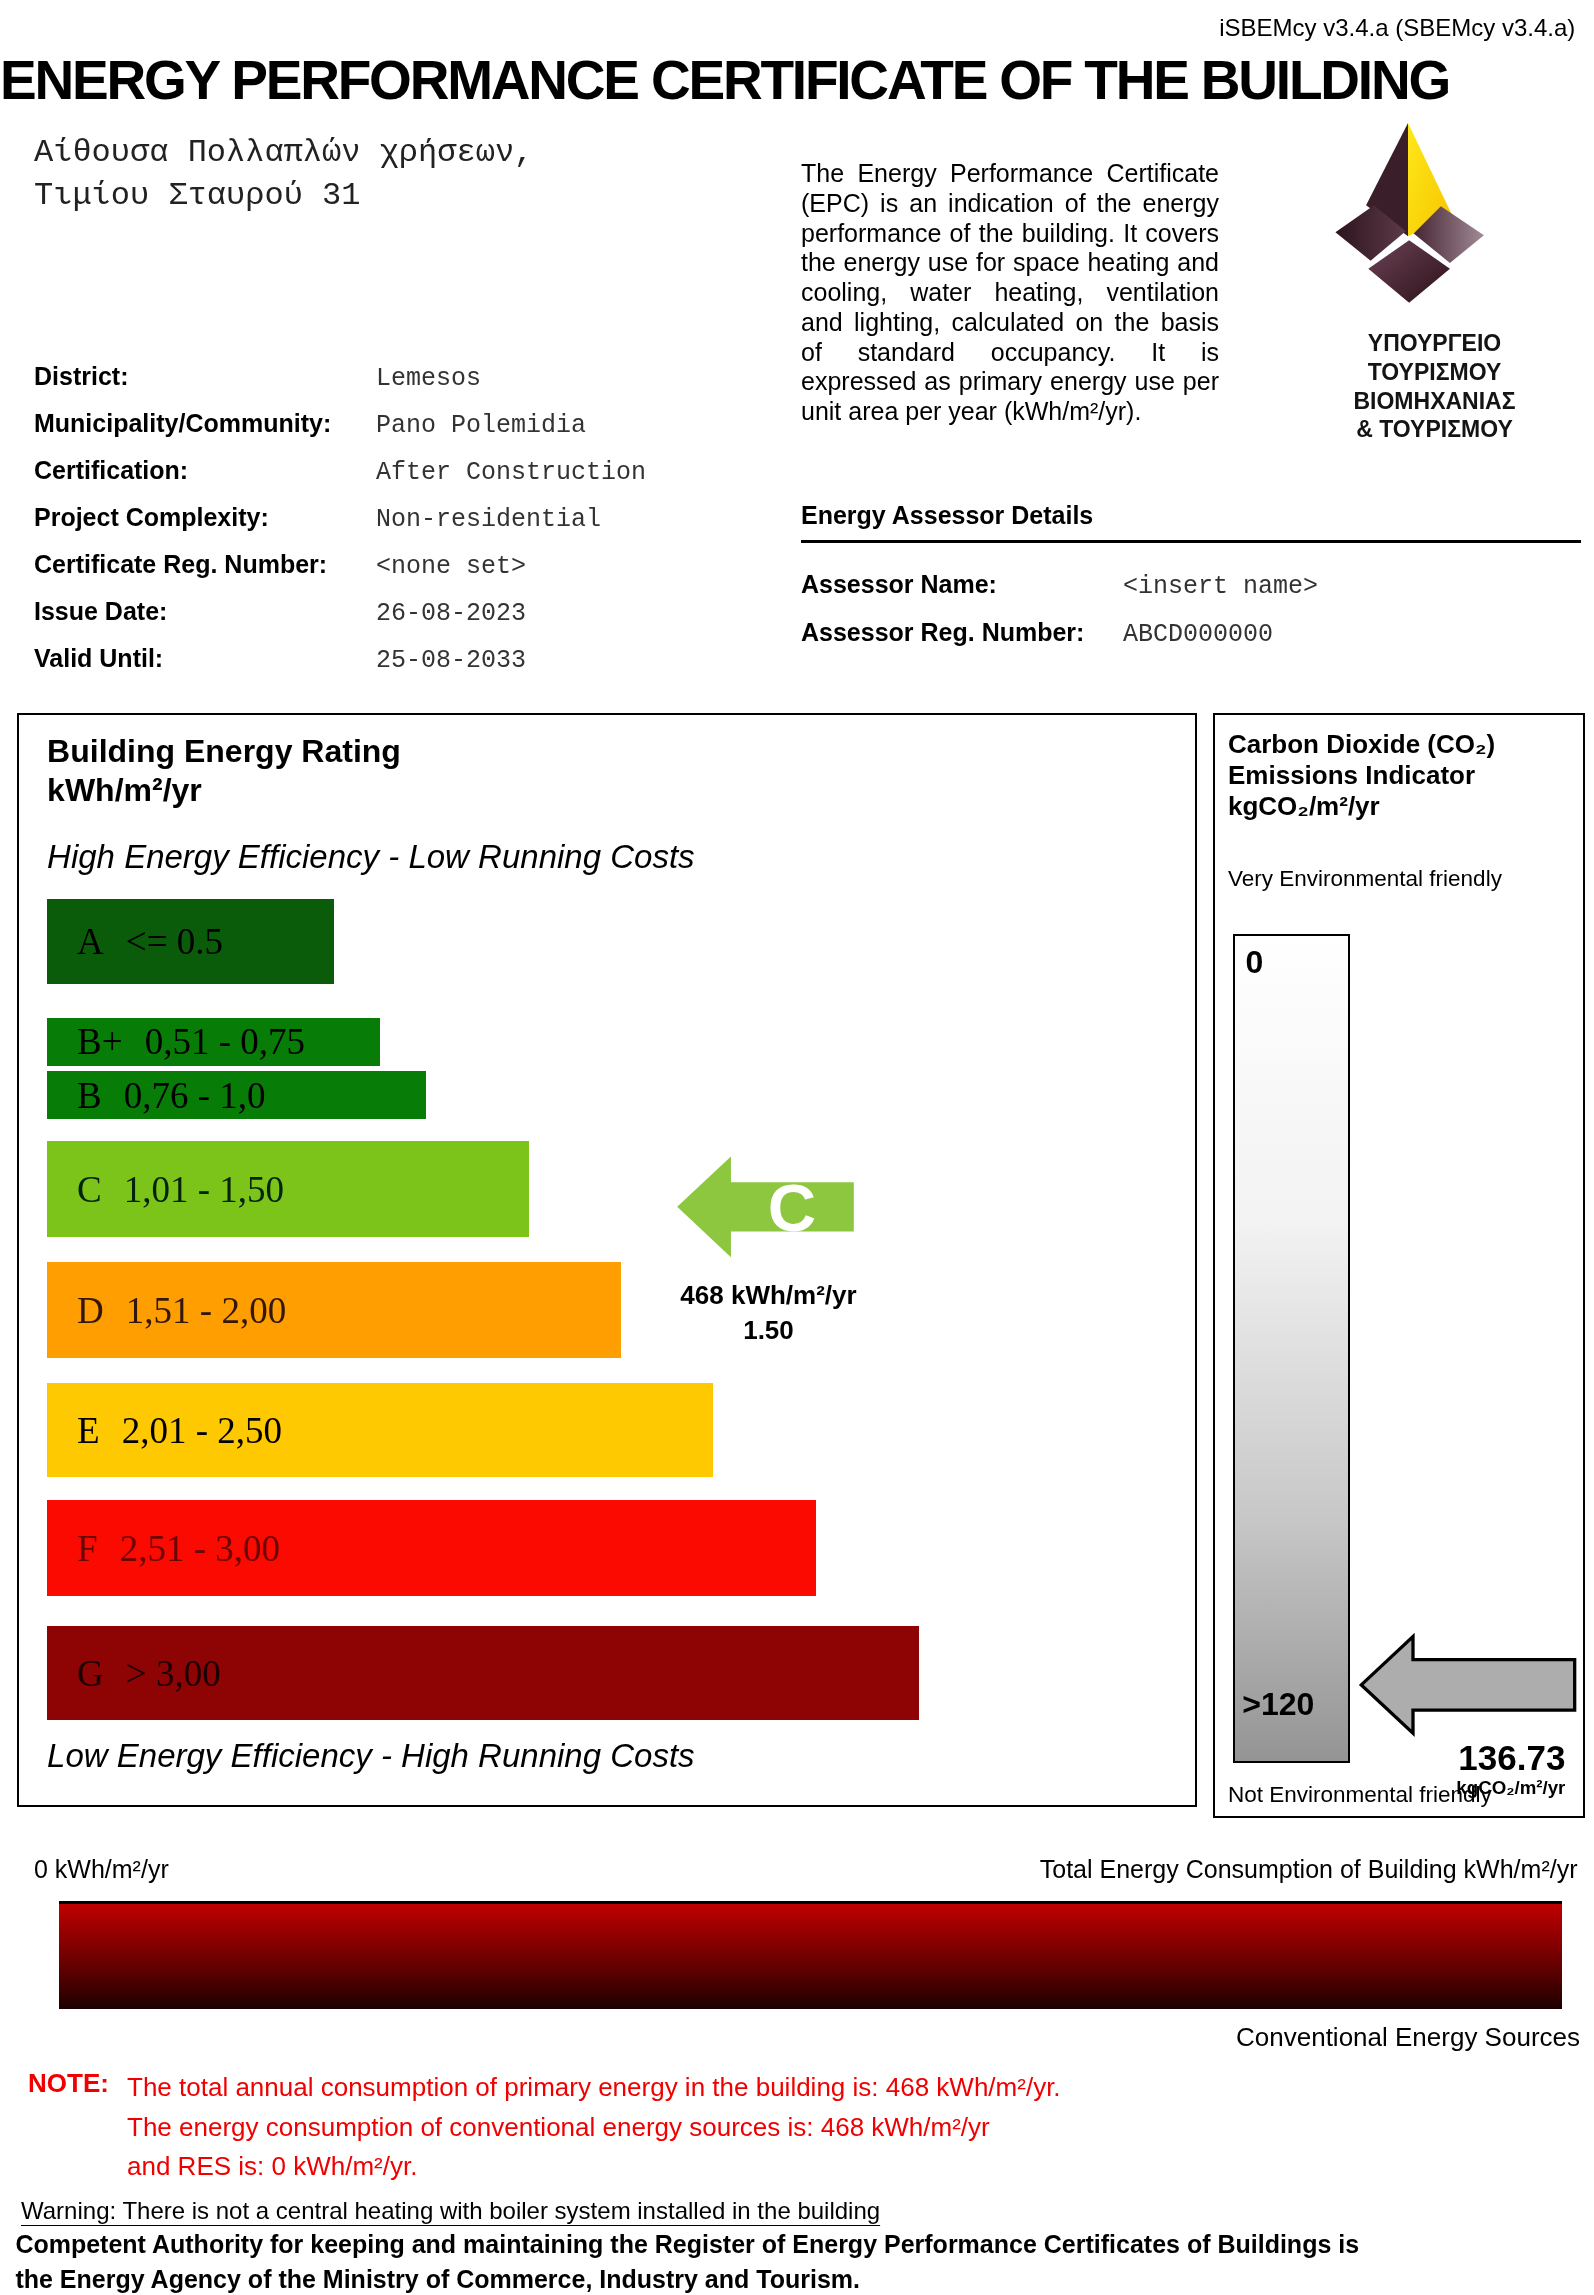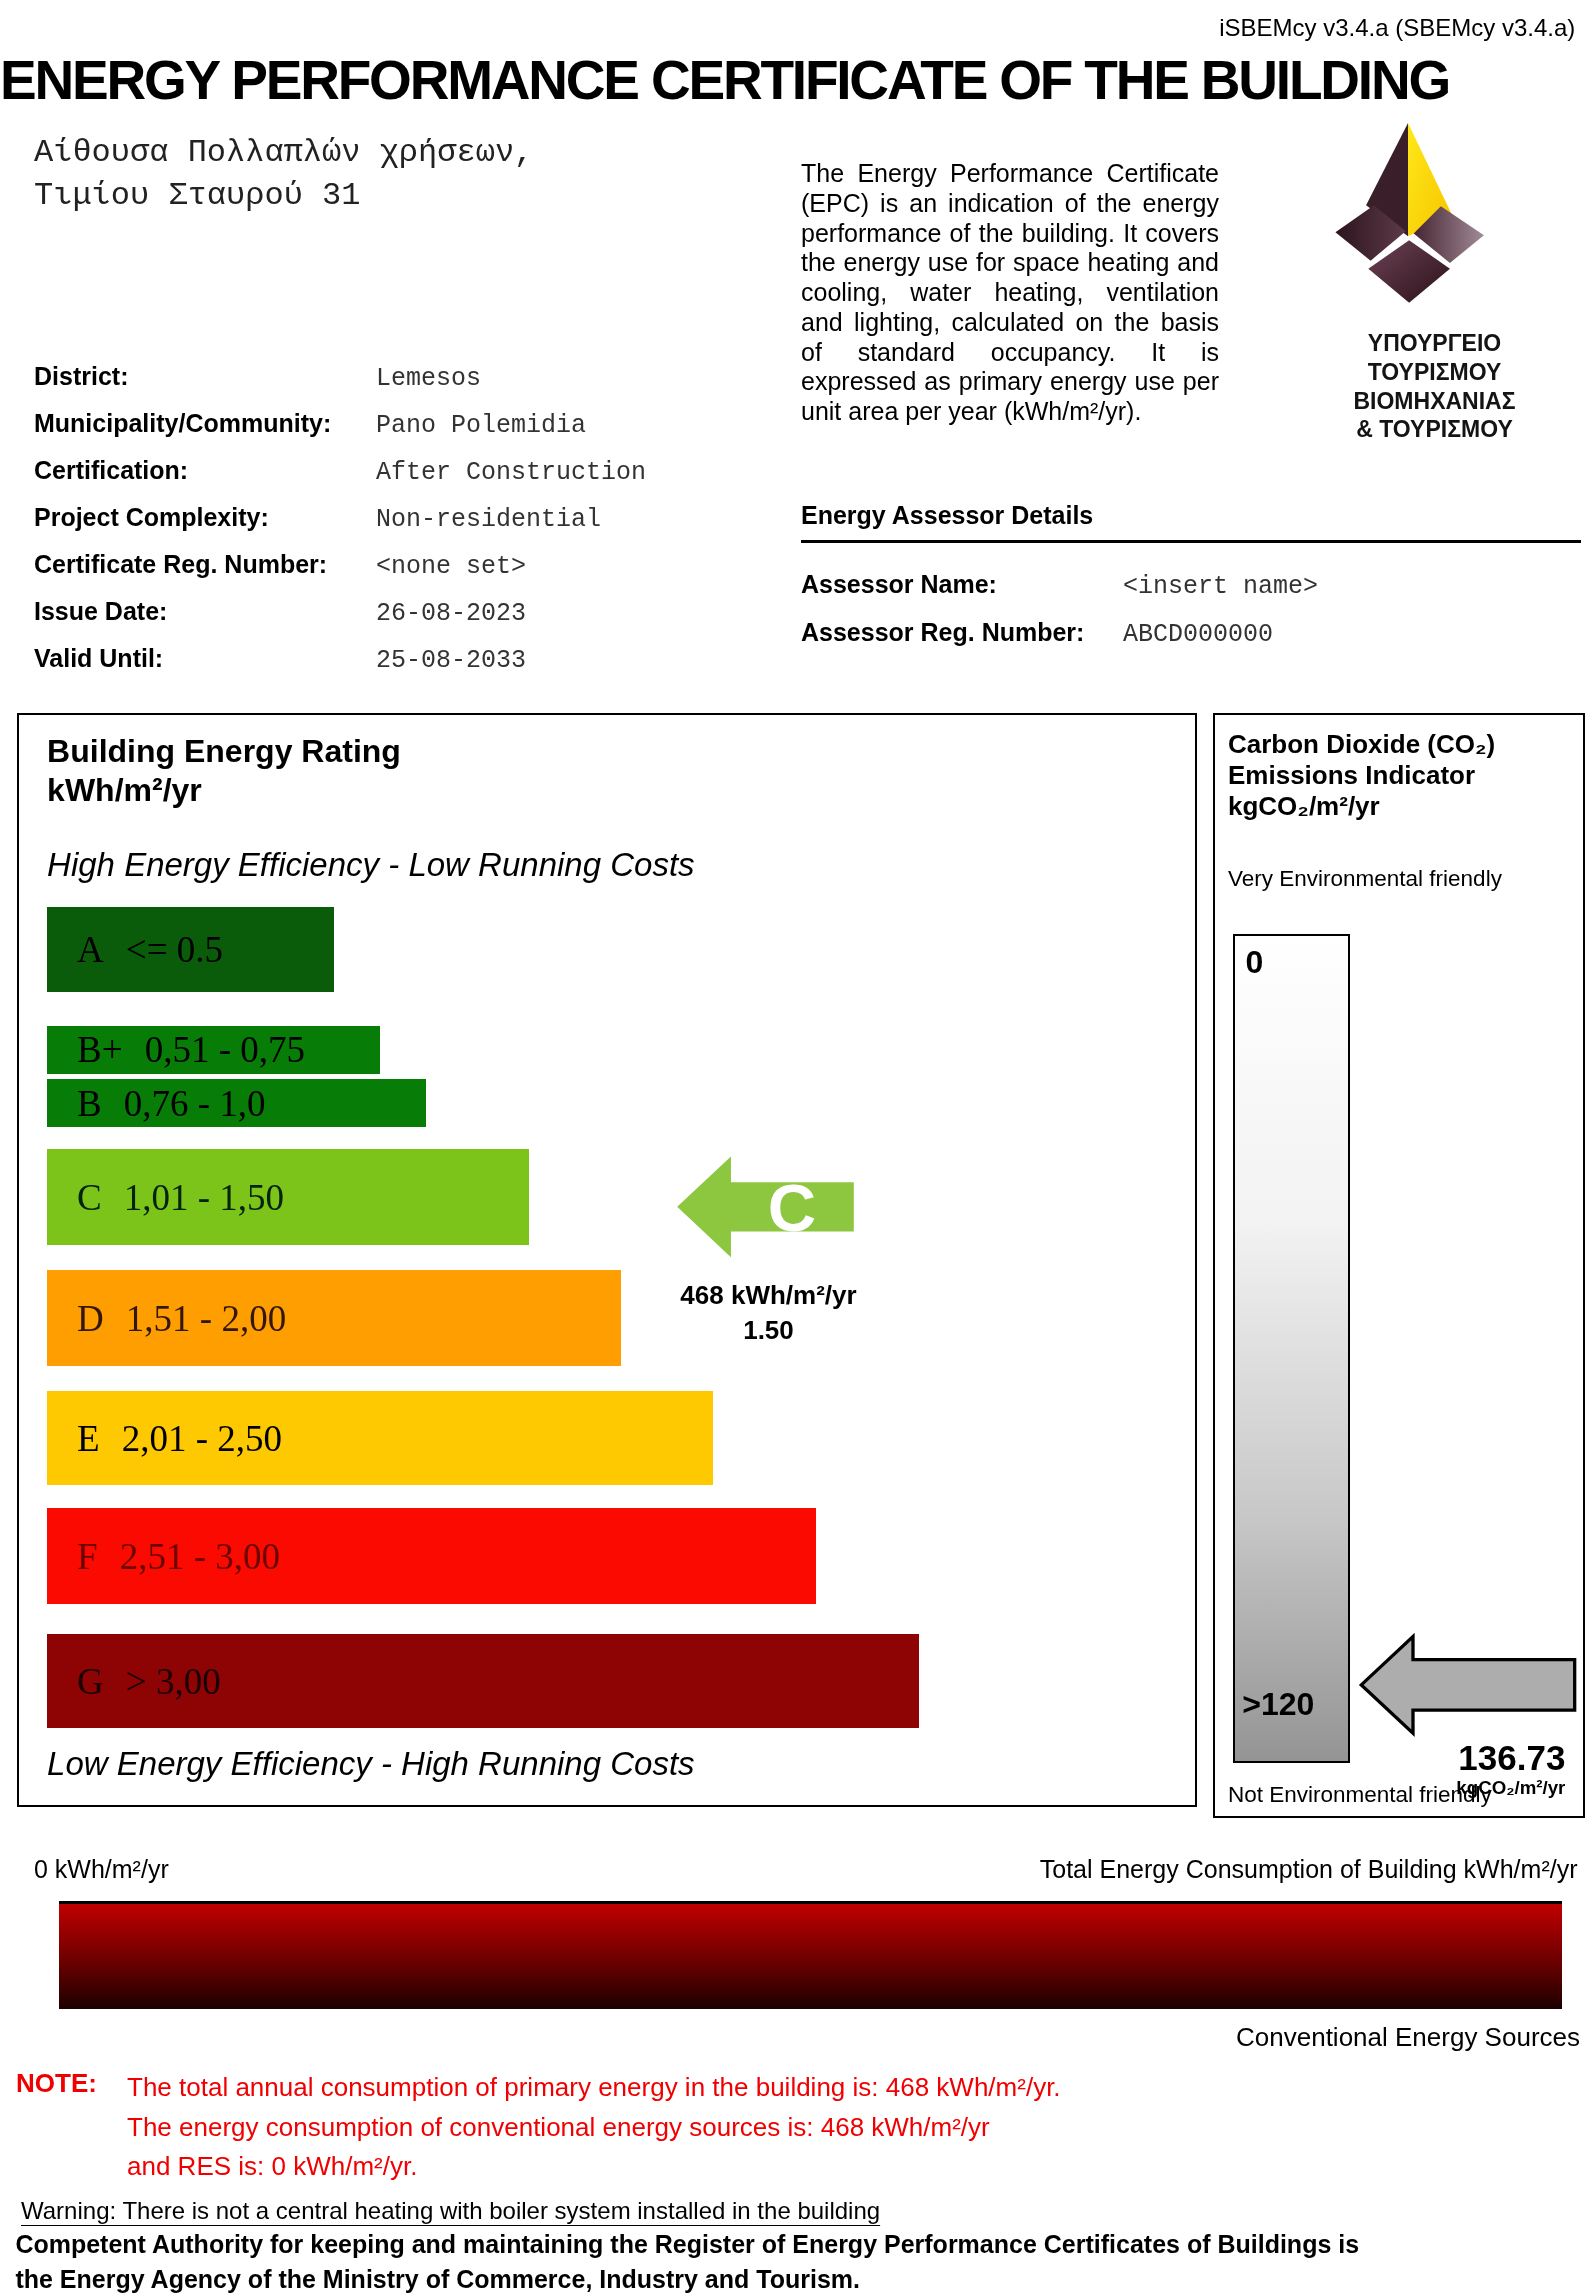--- a/index.html
+++ b/index.html
@@ -22,21 +22,21 @@
   .ministry{position:absolute; top:329px; left:1285px; width:299px; text-align:center; font-weight:bold; font-size:23px; line-height:1.25; color:#141414;}
   .assessor-heading{position:absolute; top:501px; left:801px; font-size:25px; font-weight:bold;}
   .assessor-underline{position:absolute; top:540px; left:801px; width:780px; height:2.7px; background:#000;}
   .assessor-rows{position:absolute; top:570px; left:801px; width:780px;}
   .a-row{display:flex; margin-bottom:16.5px; align-items:baseline;}
   .a-label{width:322px; font-weight:bold; font-size:25px; flex:none;}
   .a-value{font-family:"Liberation Mono", monospace; font-size:25px; color:#333;}
   
   .rating-box{position:absolute; left:16.5px; top:713px; width:1180px; height:1094px; border:2.2px solid #000; box-sizing:border-box; padding:16.5px 0 0 28.6px;}
   .rating-title{font-size:32px; font-weight:bold; line-height:1.22;}
-  .rating-caption{font-size:33px; font-style:italic; margin-top:36px; margin-bottom:23px;}
+  .rating-caption{font-size:33px; font-style:italic; margin-top:28px; margin-bottom:23px;}
   .band{display:flex; align-items:center; padding-left:30px; box-sizing:border-box; font-family:"Liberation Serif", serif; font-size:37px;}
   .band .letter{margin-right:22px;}
   .bottom-caption{font-size:33px; font-style:italic; margin-top:16.5px;}
   .arrow-wrap{position:absolute; left:656px; top:437px; width:181px; height:110px;}
   .arrow-wrap svg{position:absolute; inset:0;}
   .arrow-letter{position:absolute; left:56px; top:0; width:123px; height:110px; display:flex; align-items:center; justify-content:center;
     color:#fff; font-size:67px; font-weight:bold;}
   .arrow-value{position:absolute; left:621px; top:563px; width:258px; text-align:center; font-weight:bold; font-size:26px; line-height:1.35;}
   
   .co2-box{position:absolute; left:1213px; top:713px; width:372px; height:1105px; border:2.2px solid #000; box-sizing:border-box; padding:14.3px 13px 0 13px;}
@@ -52,21 +52,21 @@
     font-size:35px; font-weight:bold; color:#000;}
   .co2-value{position:absolute; right:17.6px; top:1023px; font-size:35px; font-weight:bold;}
   .co2-units{position:absolute; right:17.6px; top:1062px; font-size:18.7px; font-weight:bold;}
   .co2-bottom-caption{position:absolute; left:13px; bottom:7.7px; font-size:22.5px;}
   
   .axis-left{position:absolute; left:34px; top:1855px; font-size:25px;}
   .axis-right{position:absolute; right:16.5px; top:1855px; font-size:25px;}
   .total-bar{position:absolute; left:59px; top:1901px; width:1503px; height:105px; border-top:3.3px solid #000;}
   .conv-caption{position:absolute; right:14px; top:2022px; font-size:26px;margin-left:19px;}
   
-  .note{position:absolute; left:16px; top:2068px; display:flex;gap:12px;}
+  .note{position:absolute; left:28px; top:2068px; display:flex;}
   .note-label{font-size:26px; font-weight:bold; width:99px; flex:none;}
   .note-lines{font-size:26px; line-height:1.52;}
   .warning{position:absolute; left:21px; top:2197px; font-size:24px; text-decoration:underline; text-decoration-thickness:1.1px; text-underline-offset:5.5px;}
   .authority{position:absolute; left:15.4px; top:2227px; width:1565px; font-size:25px; font-weight:bold; line-height:1.4;}
 </style>
 </head>
 <body>
 
 <div class="page">
 

